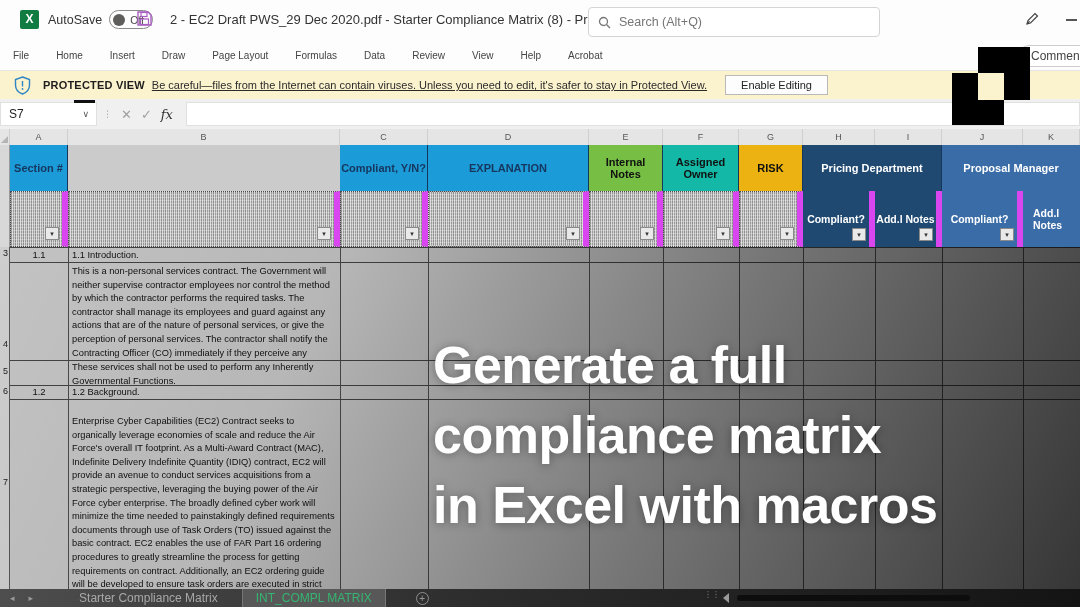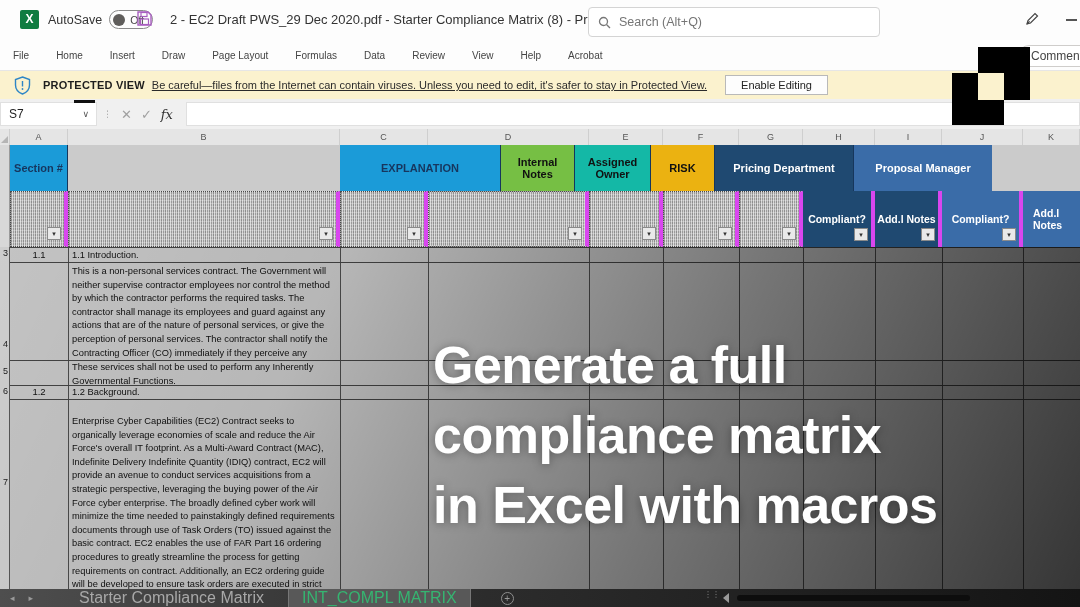--- a/index.html
+++ b/index.html
@@ -53,21 +53,21 @@
   .colletters { position:absolute; top:0; left:0; height:16px; width:100%; background:#e5e5e5; display:flex; font-size:9px; color:#555; }
   .colletters div { border-right:1px solid #cfcfcf; text-align:center; line-height:16px; overflow:hidden; }
   .corner { position:relative; }
   .corner:after { content:""; position:absolute; right:1px; bottom:2px; border-left:7px solid transparent; border-bottom:7px solid #b5b5b5; }
 
   .hrow { position:absolute; top:16px; left:0; height:46px; display:flex; width:100%; }
   .hrow div { display:flex; align-items:center; justify-content:center; font-weight:bold; font-size:11px; text-align:center; border-right:1px solid #16365c; overflow:hidden; }
   .spacer10 { width:10px; background:#d8d8d8; border-right:1px solid #9a9a9a !important; }
 
   .frow { position:absolute; top:62px; left:0; height:56px; display:flex; width:100%; }
-  .frow div.fcell { position:relative; border-right:4px solid #d946ef; display:flex; align-items:center; justify-content:center; font-weight:bold; font-size:10.5px; color:#fff; overflow:visible; }
+  .frow div.fcell { position:relative; border-right:6px solid #d946ef; display:flex; align-items:center; justify-content:center; font-weight:bold; font-size:10.5px; color:#fff; overflow:visible; }
   .hatch { background:
       repeating-linear-gradient(0deg, rgba(255,255,255,0.28) 0 1px, rgba(0,0,0,0) 1px 3px),
       repeating-linear-gradient(90deg, #8e8e8e 0 1px, #d8d8d8 1px 2px, #9b9b9b 2px 3px, #cfcfcf 3px 4px);
       border:1px dotted #4a4a4a; }
   .filter-btn { position:absolute; right:3px; bottom:6px; width:14px; height:13px; background:#e9e9e9; border:1px solid #8a8a8a; font-size:7px; color:#333; line-height:11px; text-align:center; font-weight:normal; }
 
   
   .grid { position:absolute; top:118px; left:0; right:0; bottom:0; }
   .rowhdr { position:absolute; left:0; top:0; bottom:0; width:10px; background:#d6d6d6; border-right:1px solid #5a5a5a; overflow:hidden; }
   .rownum { position:absolute; right:0; width:14px; text-align:right; font-size:9px; color:#222; padding-right:1px; }
@@ -78,21 +78,21 @@
 
   .dim { position:absolute; top:118px; left:0; right:0; bottom:0; pointer-events:none;
          background:linear-gradient(115deg, rgba(0,0,0,0.04) 0%, rgba(0,0,0,0.10) 28%, rgba(0,0,0,0.42) 62%, rgba(0,0,0,0.74) 100%); }
 
   
   .headline { position:absolute; left:433px; top:330px; z-index:40; color:#fff; font-weight:bold; font-size:52px; line-height:70px; letter-spacing:-0.5px; text-shadow:0 1px 10px rgba(0,0,0,0.35); white-space:nowrap; }
 
   
   .bottombar { position:absolute; left:0; bottom:0; width:100%; height:18px; z-index:45; background:linear-gradient(90deg, #4e4e4e 0%, #2c2c2c 45%, #141414 100%); display:flex; align-items:center; }
   .nav-arrows { color:#9a9a9a; font-size:9px; padding:0 8px 0 10px; letter-spacing:14px; }
-  .tab { font-size:16px; color:#a8a8a8; padding:0 24px; height:18px; line-height:18px; white-space:nowrap; }
+  .tab { font-size:12px; color:#a8a8a8; padding:0 24px; height:18px; line-height:18px; white-space:nowrap; }
   .tab.active { background:#585858; color:#35b571; font-weight:normal; border-left:1px solid #777; border-right:1px solid #777; padding:0 13px; }
   .addsheet { margin-left:30px; width:13px; height:13px; border:1px solid #8f8f8f; border-radius:50%; color:#9a9a9a; font-size:10px; line-height:11px; text-align:center; }
   .scroll-handle { position:absolute; left:704px; top:3px; color:#8a8a8a; font-size:8px; line-height:6px; }
   .scroll-left { position:absolute; left:723px; top:4px; width:0; height:0; border-top:5px solid transparent; border-bottom:5px solid transparent; border-right:6px solid #9a9a9a; }
   .scroll-thumb { position:absolute; left:737px; top:6px; width:233px; height:6px; background:#0d0d0d; border-radius:3px; }
 </style>
 </head>
 <body>
 
 <div class="screen">
@@ -192,20 +192,21 @@
       <div style="width:72px;">H</div>
       <div style="width:67px;">I</div>
       <div style="width:81px;">J</div>
       <div style="width:57px;">K</div>
     </div>
 
     <div class="hrow">
       <div class="spacer10"></div>
       <div style="width:58px; background:#1B9BD8; color:#17365E;">Section #</div>
       <div style="width:272px; background:#0ea5e9; color:#17365E;margin-top:48px;">Requirement</div>
+      <div style="width:88px; background:#1B9BD8; color:#17365E;">Compliant, Y/N?</div>
       <div style="width:161px; background:#1B9BD8; color:#17365E;">EXPLANATION</div>
       <div style="width:74px; background:#76BF44; color:#111;">Internal Notes</div>
       <div style="width:76px; background:#14b8a6; color:#111;">Assigned Owner</div>
       <div style="width:64px; background:#EBB211; color:#111;">RISK</div>
       <div style="width:139px; background:#1F4971; color:#fff;">Pricing Department</div>
       <div style="width:138px; background:#3A6CA8; color:#fff; border-right:none;">Proposal Manager</div>
     </div>
 
     <div class="frow">
       <div class="spacer10"></div>

